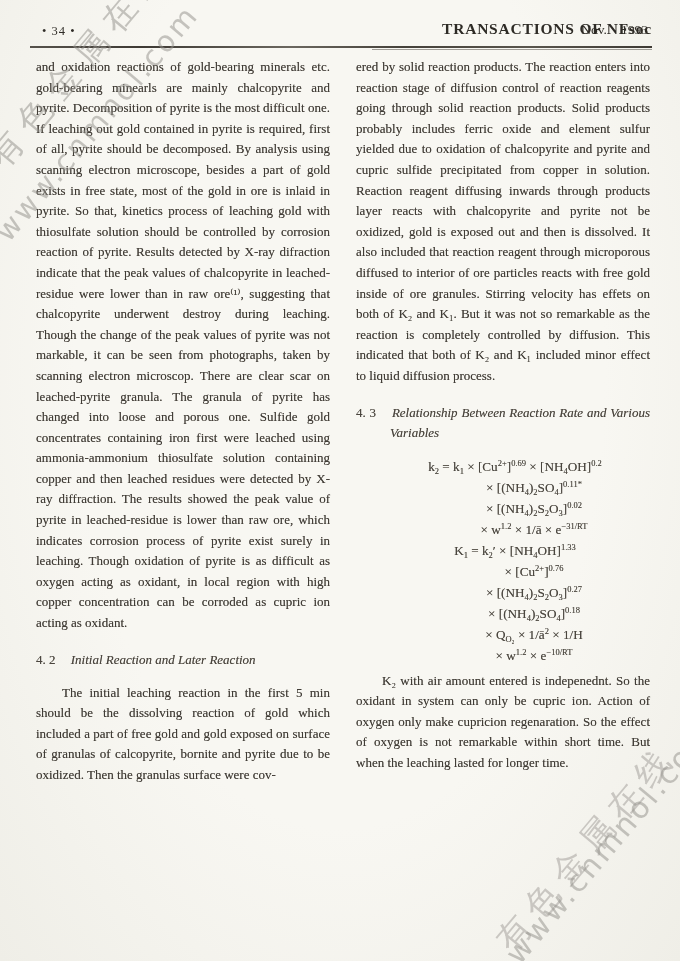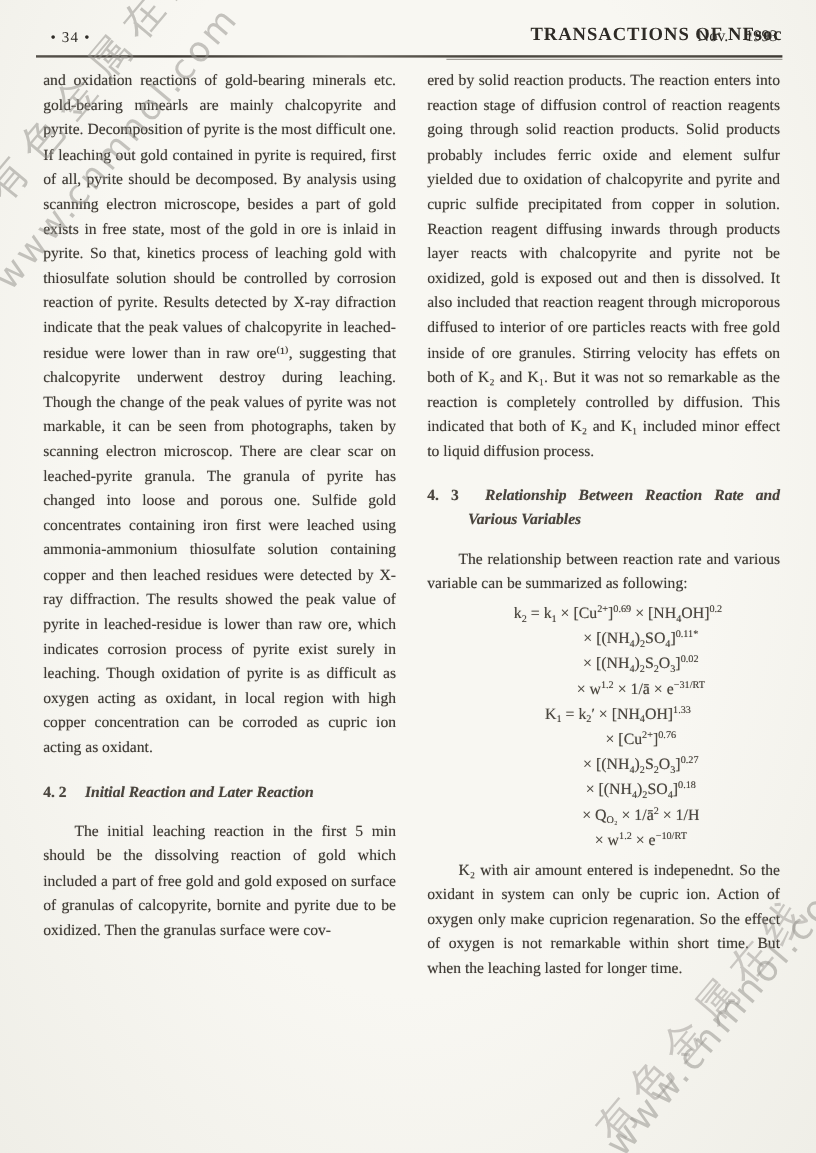--- a/index.html
+++ b/index.html
@@ -37,21 +37,21 @@
   .columns{
     position:absolute;top:57px;left:36px;width:614px;
     display:flex;gap:26px;
   }
   .col{width:300px;font-size:13px;line-height:20.6px;text-align:justify;
     text-shadow:0 0 .6px rgba(62,56,48,.55);}
   .body-text{margin:0;}
   .body-text.indent{text-indent:26px;}
   
   .sec-heading{
-    margin:16px 0 13px 0;font-size:13px;font-weight:700;
+    margin:16px 0 13px 0;font-size:13px;font-weight:400;
     padding-left:34px;text-indent:-34px;line-height:20px;color:#4a453e;
   }
   .sec-num{font-style:normal;margin-right:12px;}
   .sec-title{font-style:italic;}
   
   .equations{margin:3px 0 5px 0;font-size:13.2px;line-height:21px;color:#4a463f;}
   .eq-line{white-space:nowrap;text-align:center;}
   .eq-line.lead{padding-left:24px;}
   .eq-line.cont{padding-left:62px;font-family:Liberation Serif, serif;}
   .eq-line sub{font-size:8.5px;vertical-align:-3px;line-height:0;}
@@ -107,21 +107,20 @@
       </h3>
       <p class="body-text indent">The initial leaching reaction in the first 5 min should be the dissolving reaction of gold which included a part of free gold and gold exposed on surface of granulas of calcopyrite, bornite and pyrite due to be oxidized. Then the granulas surface were cov-</p>
     </section>
 
     <section class="col">
       <p class="body-text">ered by solid reaction products. The reaction enters into reaction stage of diffusion control of reaction reagents going through solid reaction products. Solid products probably includes ferric oxide and element sulfur yielded due to oxidation of chalcopyrite and pyrite and cupric sulfide precipitated from copper in solution. Reaction reagent diffusing inwards through products layer reacts with chalcopyrite and pyrite not be oxidized, gold is exposed out and then is dissolved. It also included that reaction reagent through microporous diffused to interior of ore particles reacts with free gold inside of ore granules. Stirring velocity has effets on both of K₂ and K₁. But it was not so remarkable as the reaction is completely controlled by diffusion. This indicated that both of K₂ and K₁ included minor effect to liquid diffusion process.</p>
       <h3 class="sec-heading">
         <span class="sec-num">4. 3</span>
         <span class="sec-title">Relationship Between Reaction Rate and Various Variables</span>
       </h3>
-      <p class="body-text indent">The relationship between reaction rate and various variable can be summarized as following:</p>
       <div class="equations">
           <div class="eq-line lead"><span>k</span><sub>2</sub><span> = k</span><sub>1</sub><span> × [Cu</span><sup>2+</sup><span>]</span><sup>0.69</sup><span> × [NH</span><sub>4</sub><span>OH]</span><sup>0.2</sup></div>
           <div class="eq-line cont"><span>× [(NH</span><sub>4</sub><span>)</span><sub>2</sub><span>SO</span><sub>4</sub><span>]</span><sup>0.11*</sup></div>
           <div class="eq-line cont"><span>× [(NH</span><sub>4</sub><span>)</span><sub>2</sub><span>S</span><sub>2</sub><span>O</span><sub>3</sub><span>]</span><sup>0.02</sup></div>
           <div class="eq-line cont"><span>× w</span><sup>1.2</sup><span> × 1/ā × e</span><sup>−31/RT</sup></div>
           <div class="eq-line lead"><span>K</span><sub>1</sub><span> = k</span><sub>2</sub><span>′ × [NH</span><sub>4</sub><span>OH]</span><sup>1.33</sup></div>
           <div class="eq-line cont"><span>× [Cu</span><sup>2+</sup><span>]</span><sup>0.76</sup></div>
           <div class="eq-line cont"><span>× [(NH</span><sub>4</sub><span>)</span><sub>2</sub><span>S</span><sub>2</sub><span>O</span><sub>3</sub><span>]</span><sup>0.27</sup></div>
           <div class="eq-line cont"><span>× [(NH</span><sub>4</sub><span>)</span><sub>2</sub><span>SO</span><sub>4</sub><span>]</span><sup>0.18</sup></div>
           <div class="eq-line cont"><span>× Q</span><sub>O₂</sub><span> × 1/ā</span><sup>2</sup><span> × 1/H</span></div>

